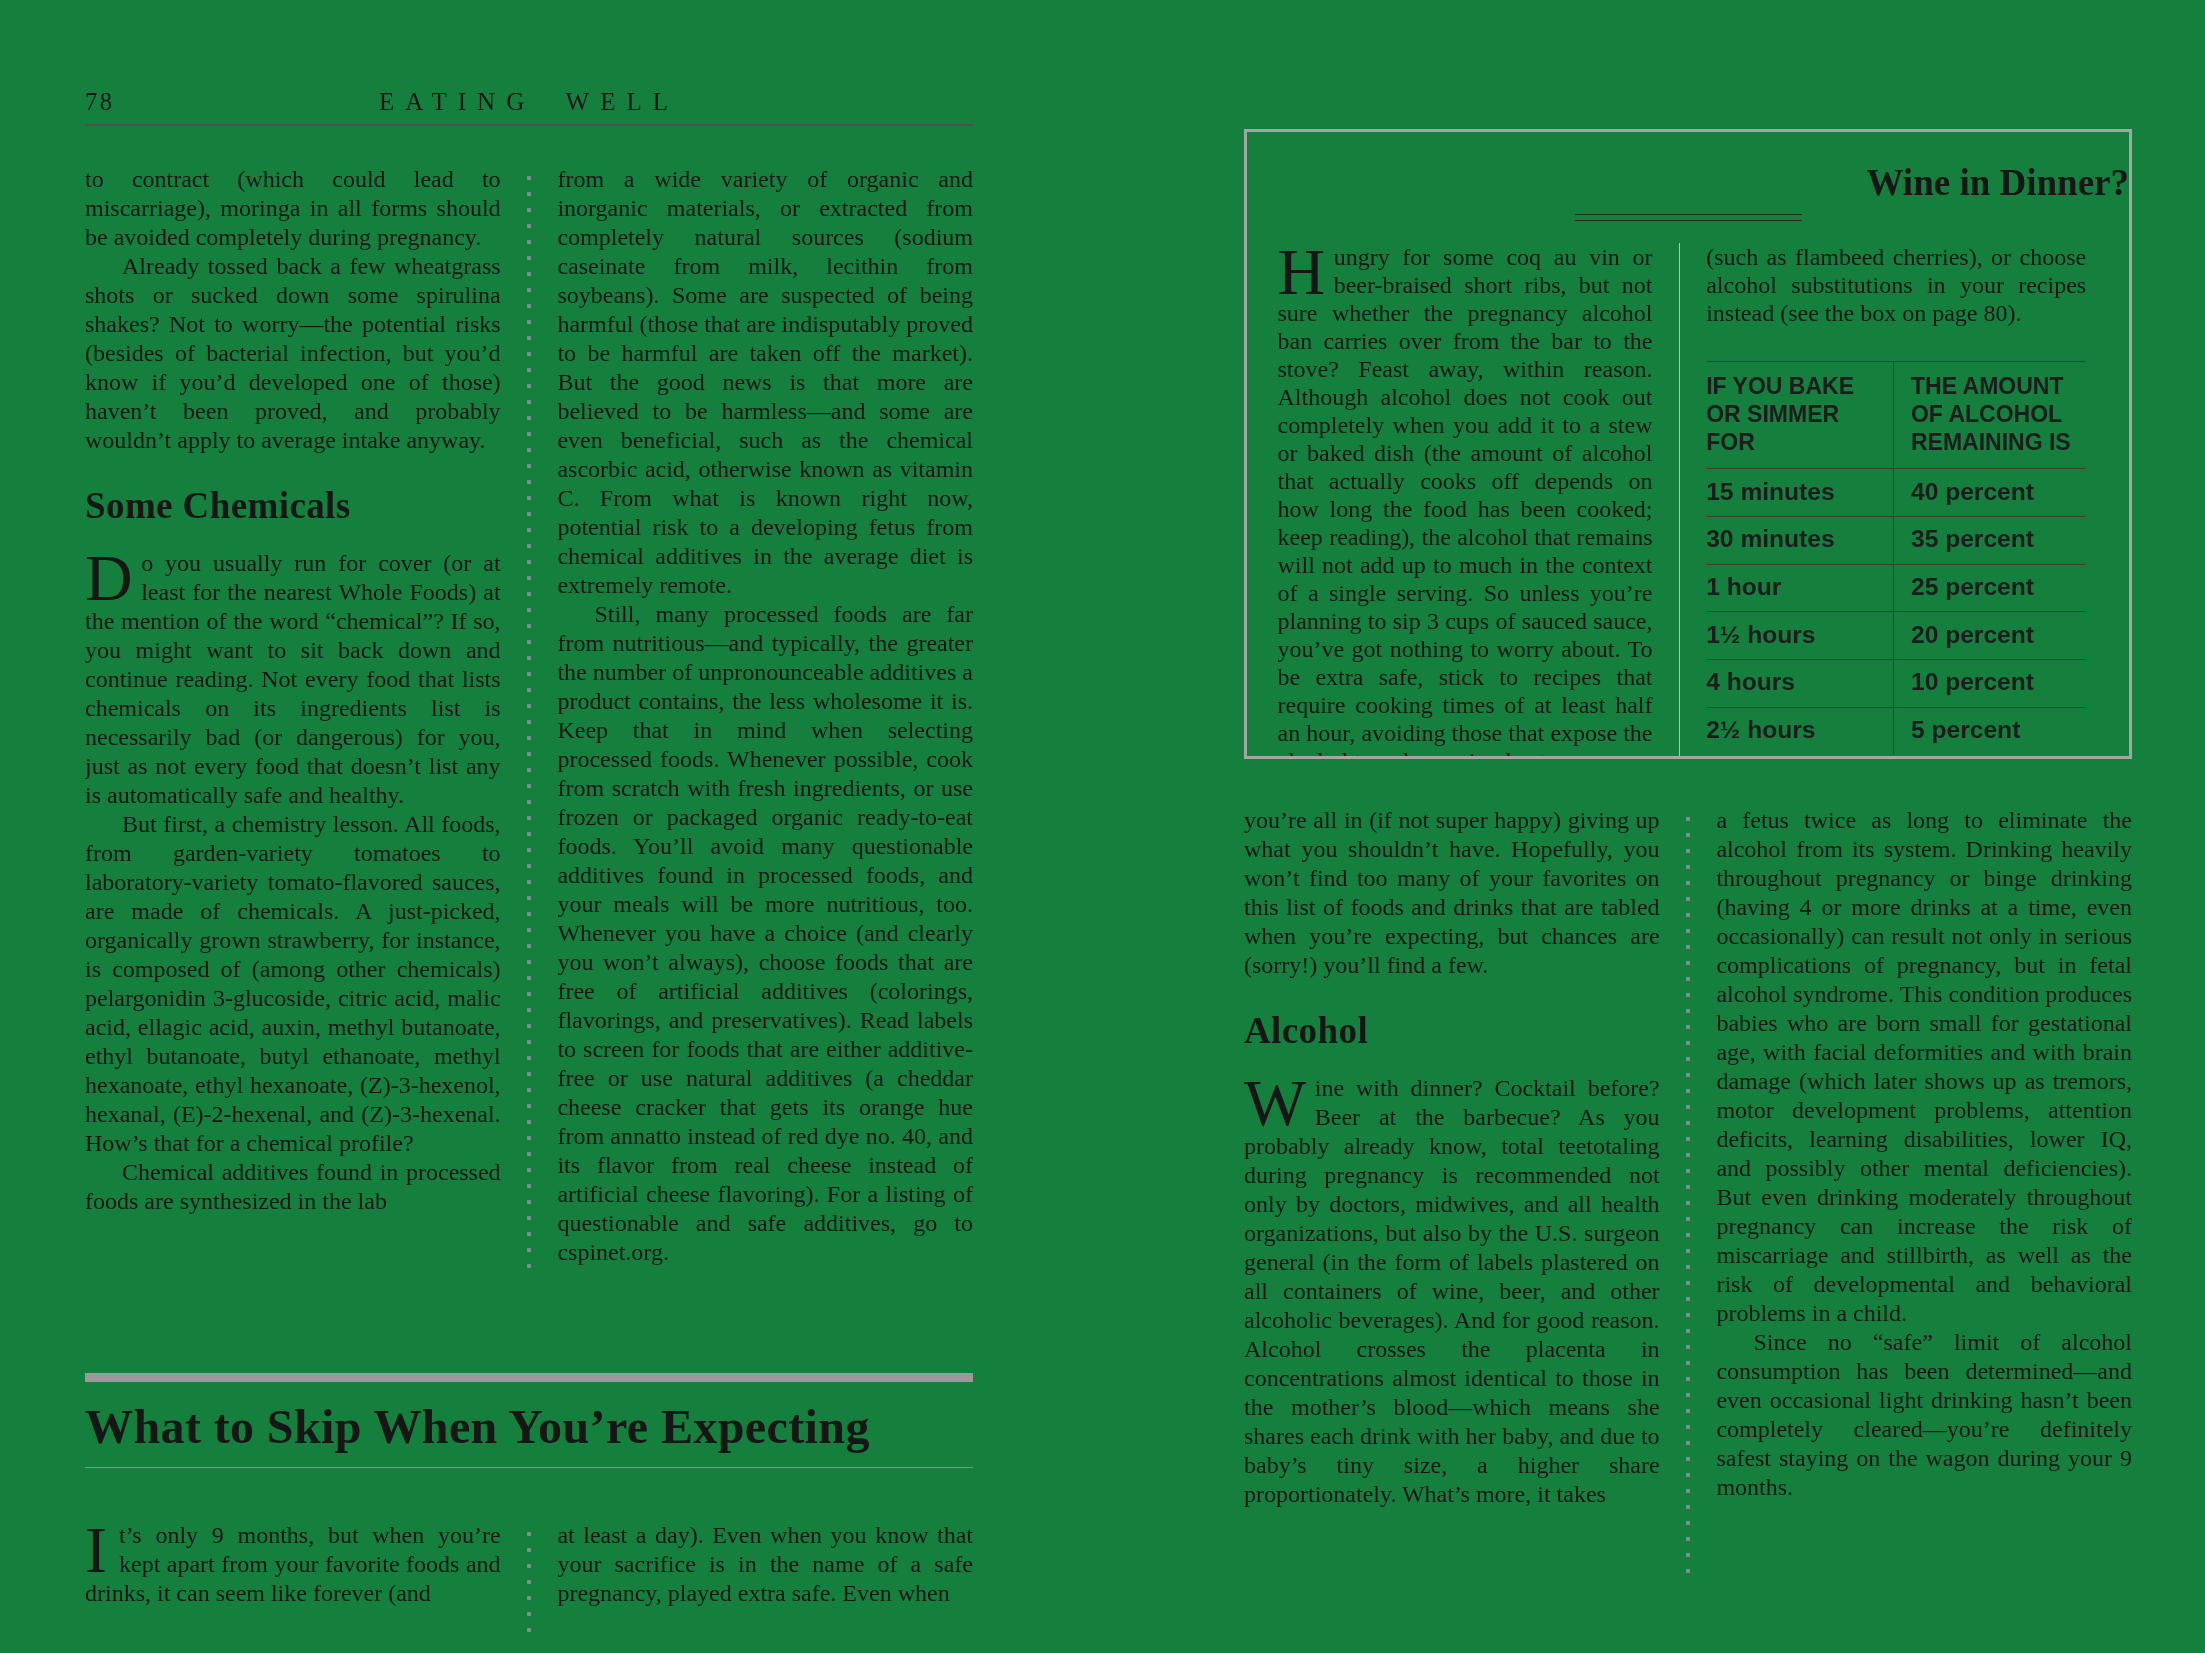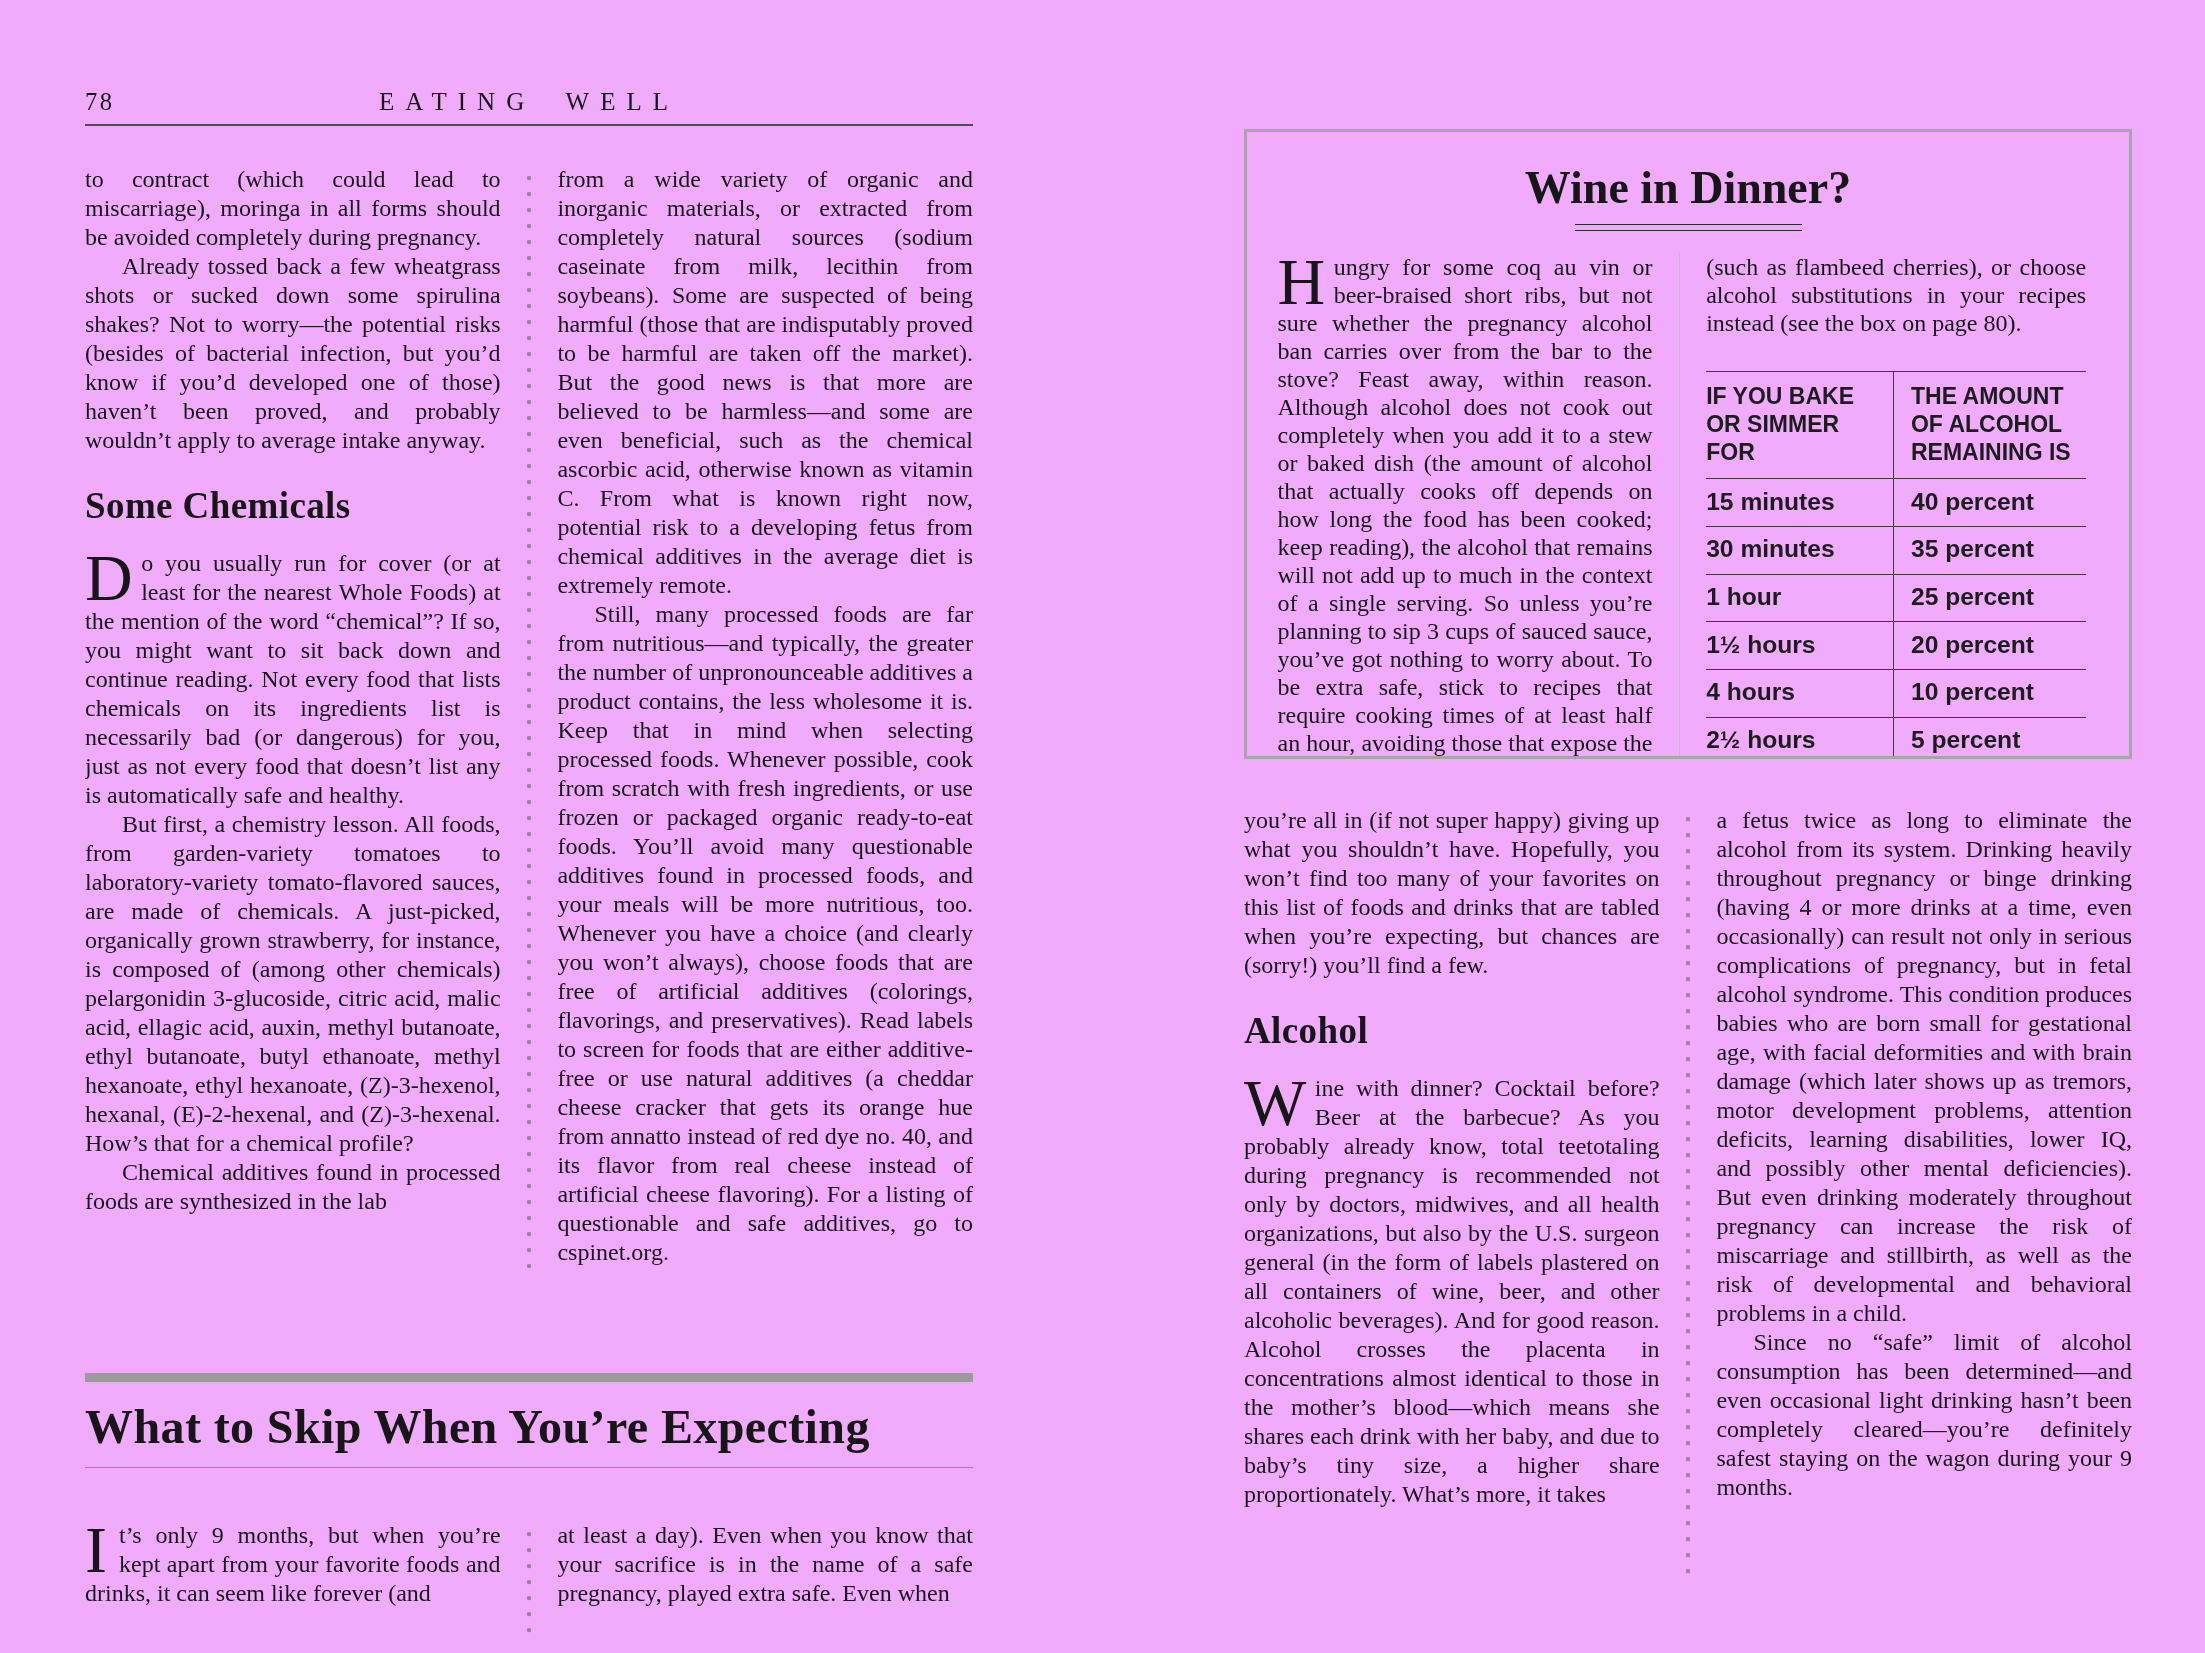--- a/index.html
+++ b/index.html
@@ -1,17 +1,17 @@
 <!DOCTYPE html>
 <html lang="en" style="font-size:13.6px"><head>
 <meta charset="utf-8">
 <style>
   html,body { margin:0; padding:0; background:#ffffff; }
   .spread {
-    position:relative; width:2205px; height:1654px; background:#f0abfc;
+    position:relative; width:2205px; height:1654px; background:#15803d;
     font-family:"Liberation Serif","DejaVu Serif",serif; color:#161616;
   }
   .page { position:absolute; top:85px; width:888px; }
   #page-left  { left:85px; }
   #page-right { left:1244px; }
 
   
   .pg-head { position:relative; height:39px; border-bottom:2.5px solid #4f4f4f; }
   .running {
     display:block; text-align:center; font-size:25px; letter-spacing:11px;
@@ -47,21 +47,21 @@
   
   .bar { height:8.5px; background:#9a9a9a; margin-top:105px; }
   .skip-head { font-size:48px; font-weight:700; margin:17px 0 13.6px; letter-spacing:0.4px; }
   .thinrule { border-top:1.7px solid #8e8e8e; }
 
   
   .winebox {
     margin-top:44px; height:630px; box-sizing:border-box;
     border:3.4px solid #a6a6a6; overflow:hidden;
   }
-  .box-title { text-align:center; font-size:46px; font-weight:700; margin:29px 0 10.2px; }
+  .box-title { text-align:right; font-size:37px; font-weight:700; margin:29px 0 10.2px; }
   .dbl-underline {
     width:227px; margin:0 auto; height:6.8px; box-sizing:border-box;
     border-top:1.7px solid #2a2a2a; border-bottom:1.7px solid #2a2a2a;
   }
   .box-cols { display:flex; margin-top:22px; padding:0 32px 0 30.5px; }
   .bcol { overflow:hidden; }
   .bcol.b1 { width:375px; }
   .bcol.b2 { width:380px; }
   .vline { width:1.7px; background:#bdbdbd; margin:0 26px; flex:0 0 auto; align-self:stretch; }
   .boxp { line-height:28px; }

